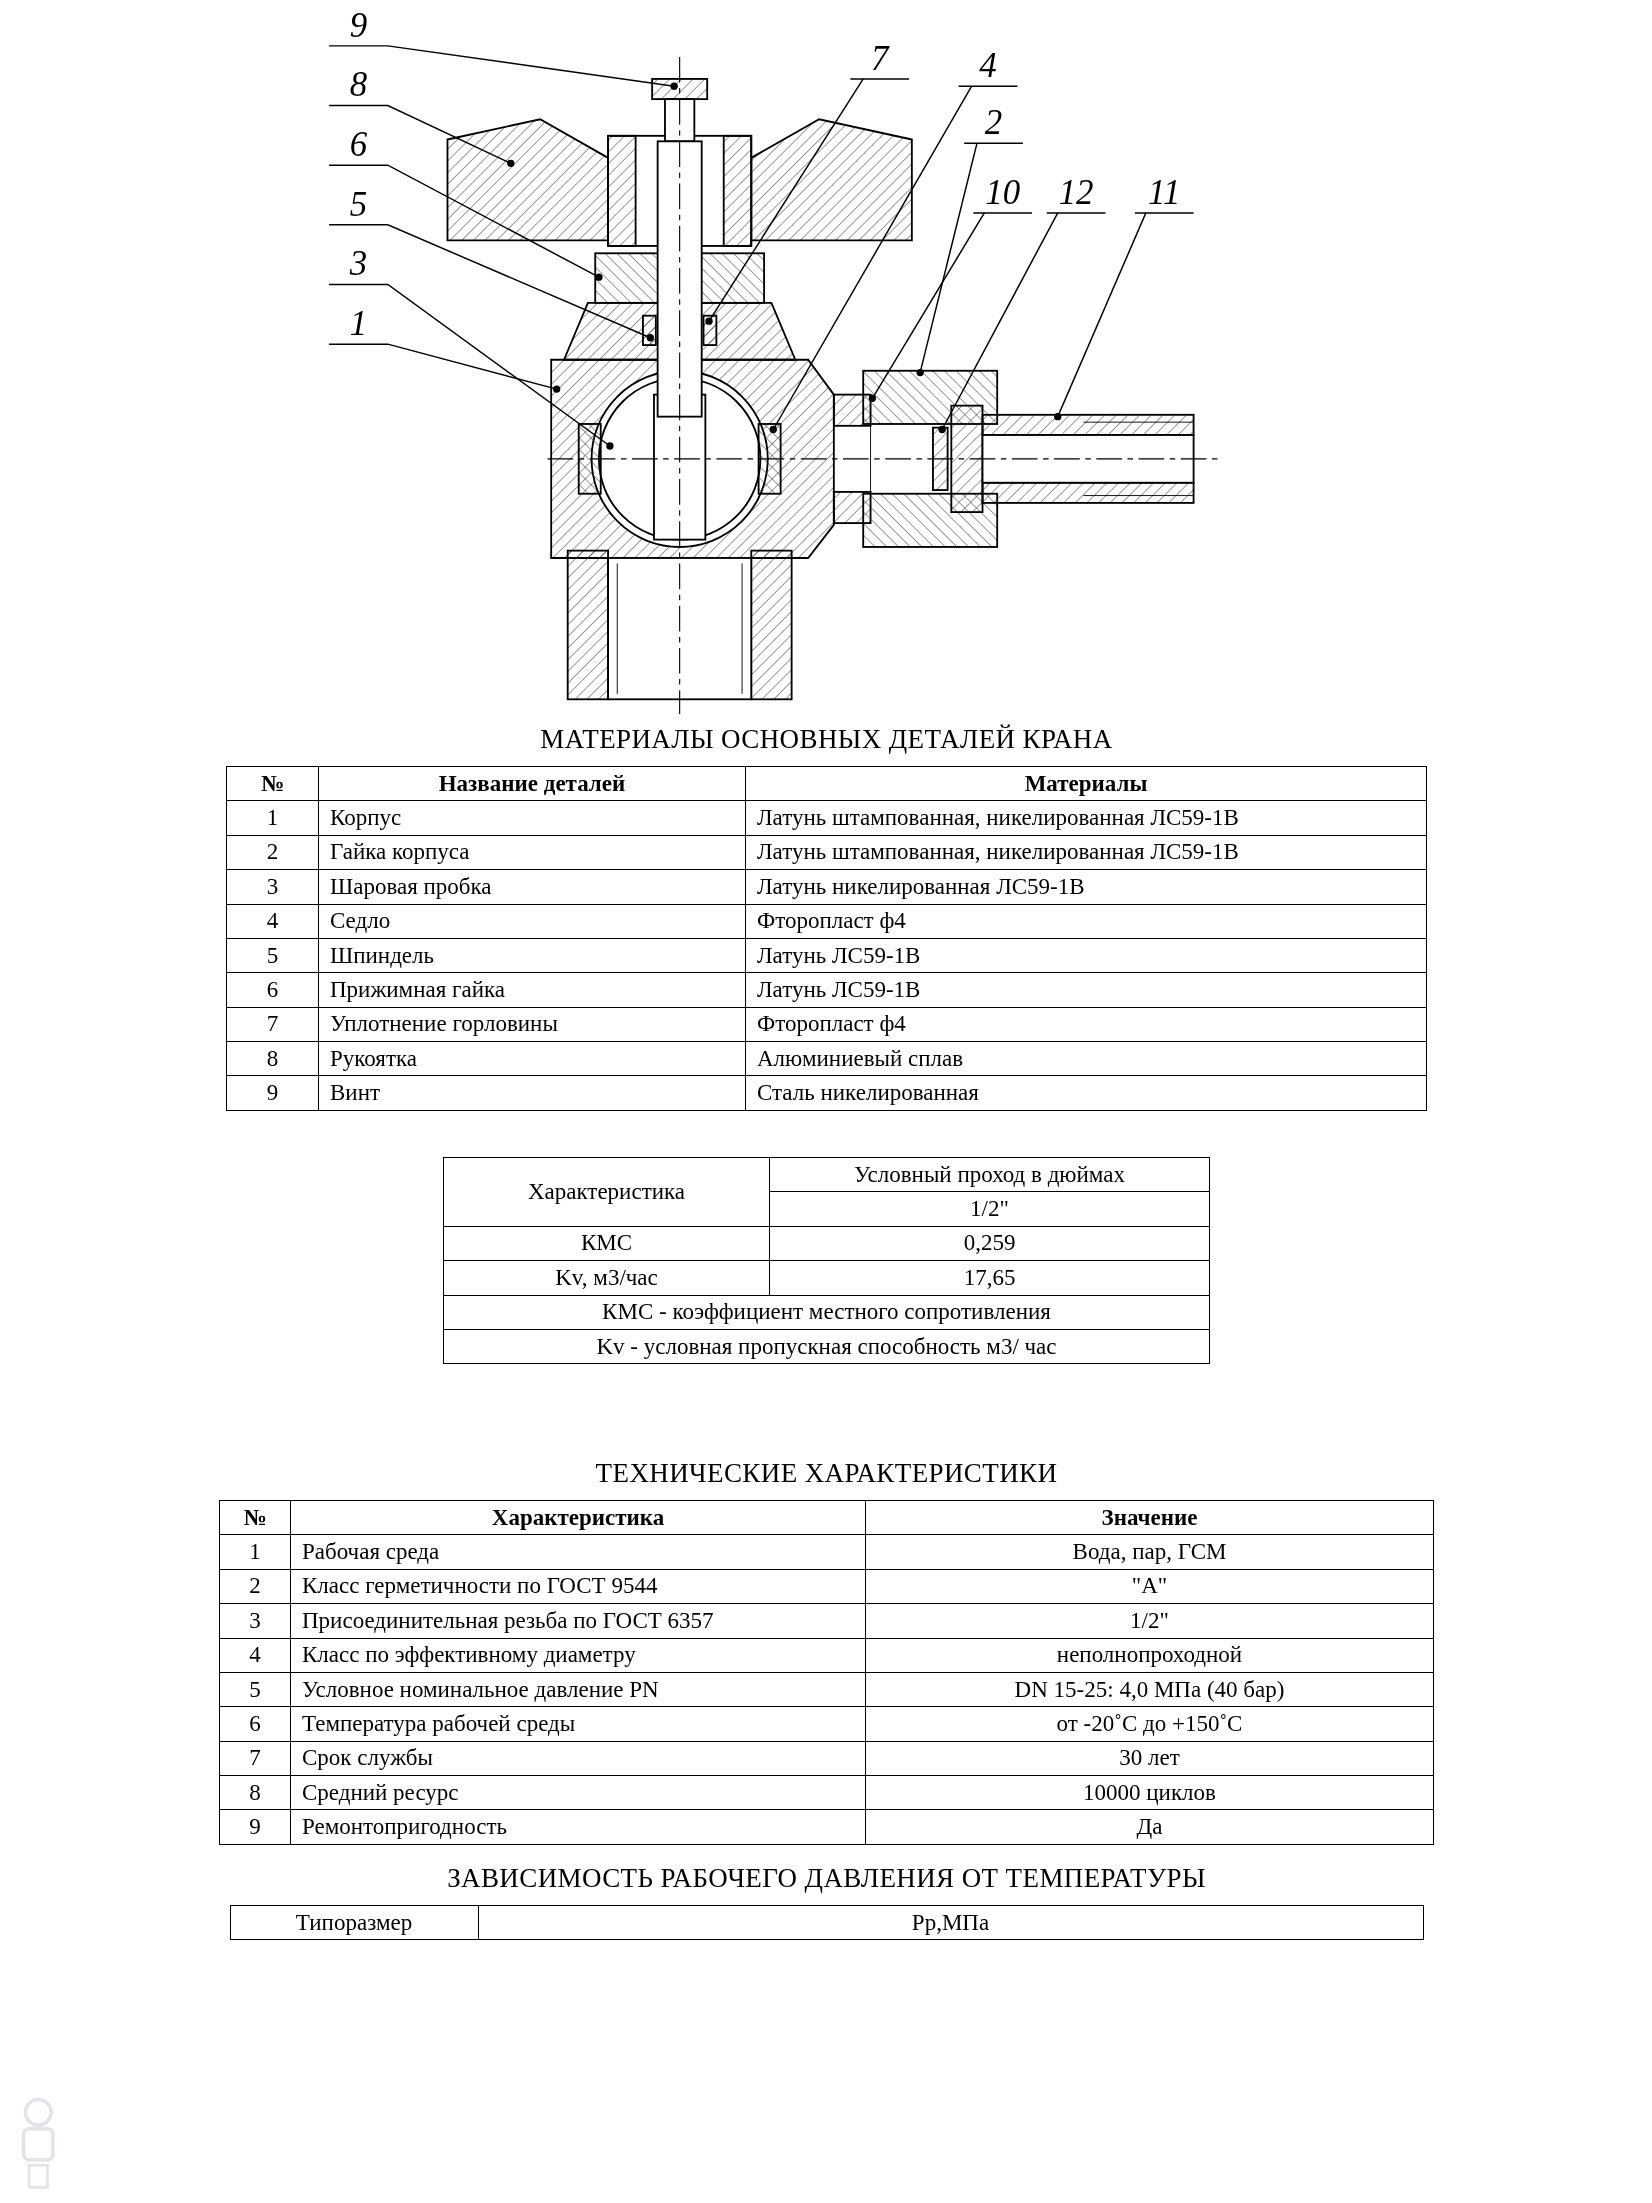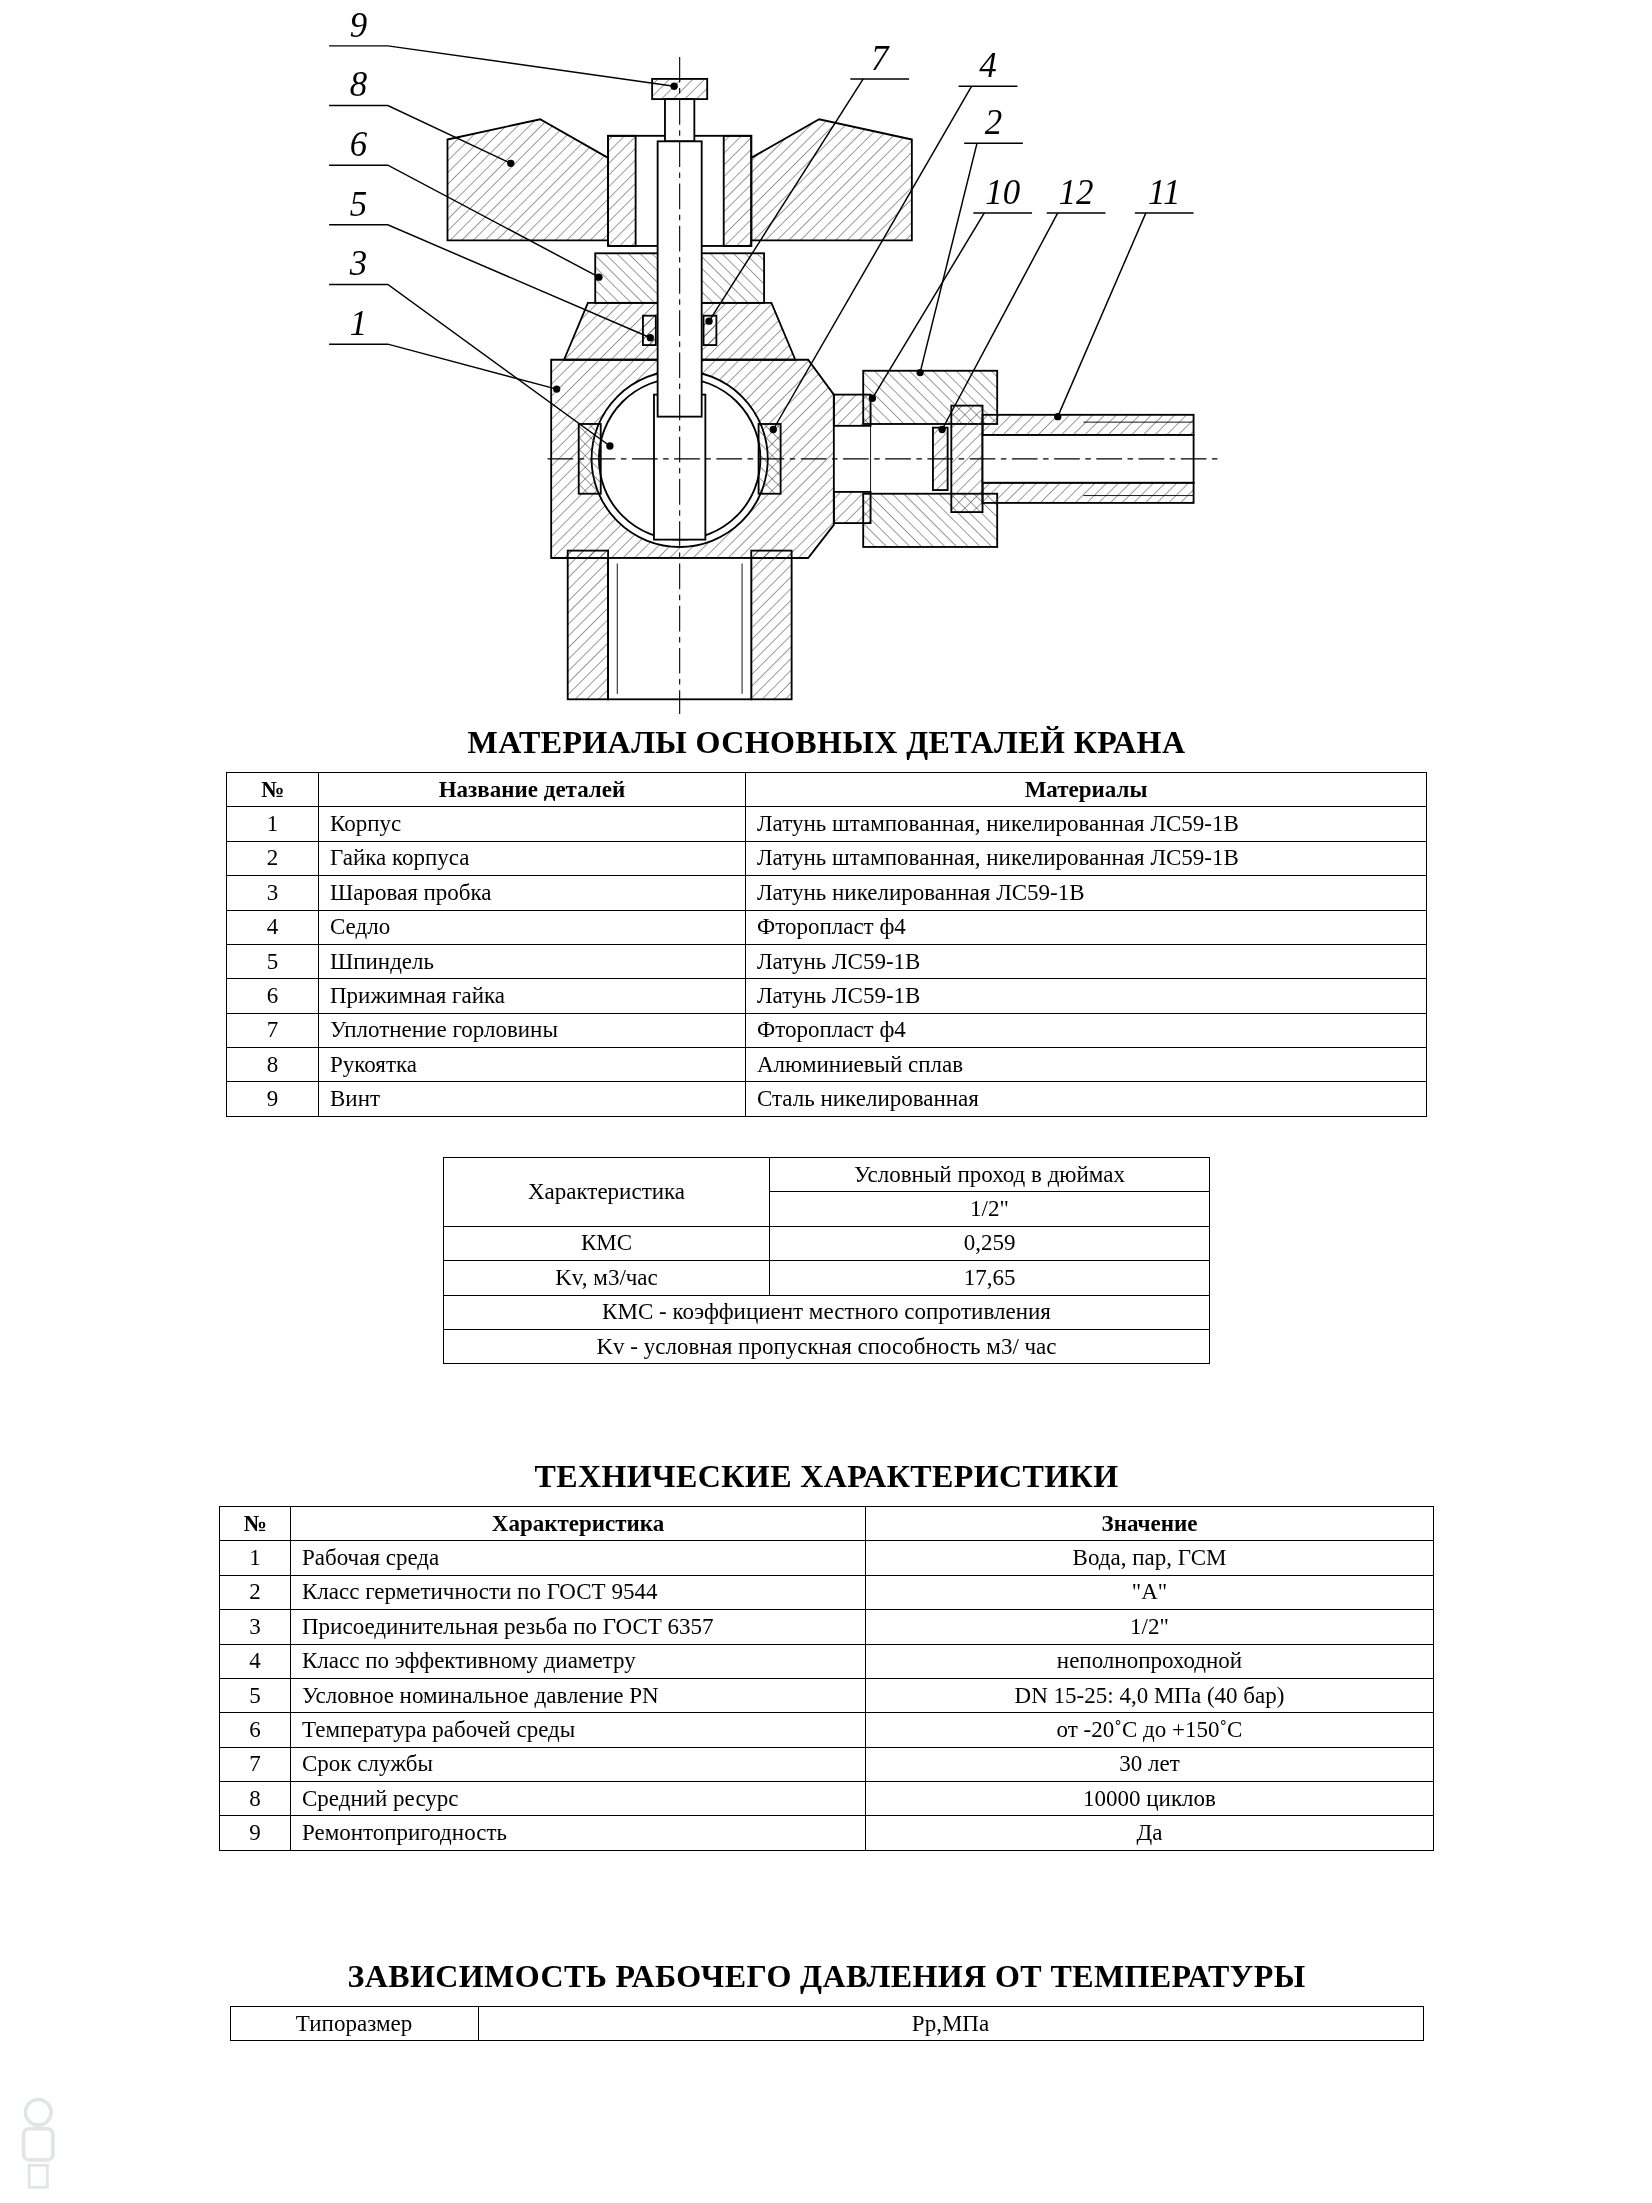--- a/index.html
+++ b/index.html
@@ -1,19 +1,19 @@
 <!DOCTYPE html>
 <html style="font-size:14.7px"><head>
 <meta charset="utf-8">
 <style>
   html,body{margin:0;padding:0;background:#fff;}
   .page{position:relative;width:1653px;height:2204px;background:#ffffff;
         font-family:"Liberation Serif","DejaVu Serif",serif;color:#000;overflow:hidden;}
   .section{position:absolute;left:0;width:100%;text-align:center;}
-  .sec-title{font-weight:bold;font-size:32px;letter-spacing:0.4px;}
+  .sec-title{font-weight:normal;font-size:27px;letter-spacing:0.4px;}
   table.tbl{border-collapse:collapse;margin:11px auto 0;table-layout:fixed;
             font-size:23px;background:#fff;}
   table.tbl td,table.tbl th{border:1.8px solid #000;padding:3.7px 11px;vertical-align:middle;
             overflow:hidden;white-space:nowrap;}
   table.tbl th{font-weight:bold;text-align:center;}
   .c{text-align:center;}
   .l{text-align:left;margin-top:43px;}
   .b{font-weight:bold;}
   
   .drawing{position:absolute;left:0;top:0;}
@@ -296,21 +296,21 @@
       </tr>
       <tr>
         <td class="c">9</td>
         <td class="l">Ремонтопригодность</td>
         <td class="c">Да</td>
       </tr>
     </tbody>
       </table>
   </div>
 
-  <div class="section" style="top:1958px;">
+  <div class="section" style="top:1863px;">
     <div class="sec-title">ЗАВИСИМОСТЬ РАБОЧЕГО ДАВЛЕНИЯ ОТ ТЕМПЕРАТУРЫ</div>
     <table class="tbl">
       <colgroup>
         <col style="width:248px">
           <col style="width:135px">
           <col style="width:135px">
           <col style="width:135px">
         <col style="width:135px">
           <col style="width:135px">
           <col style="width:135px">

